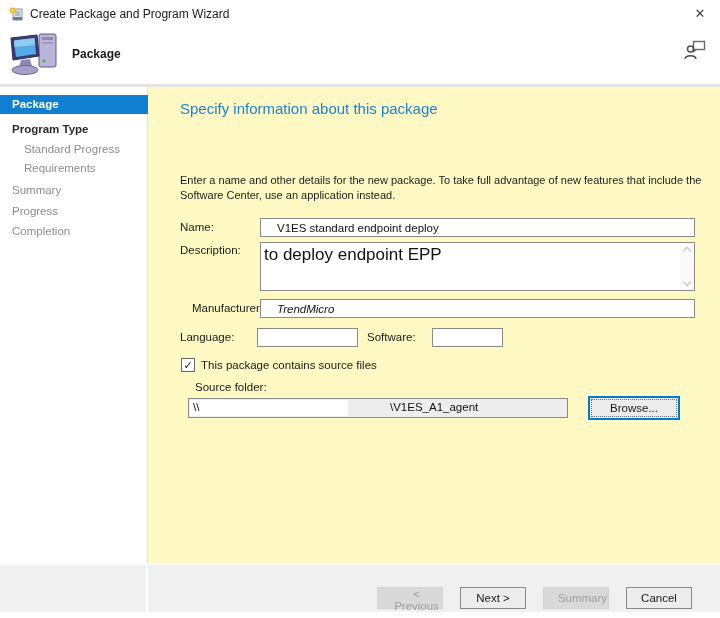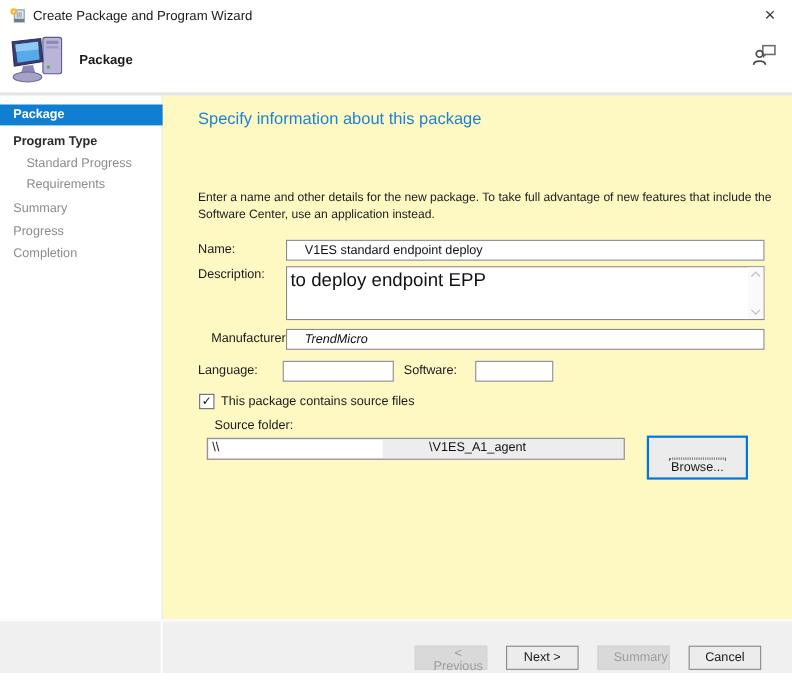--- a/index.html
+++ b/index.html
@@ -45,21 +45,21 @@
 
   .checkbox { position:absolute; left:33px; top:271px; width:14px; height:14px; border:1px solid #6a6a6a; background:#ffffff; text-align:center; line-height:13px; font-size:11px; color:#111111; cursor:pointer; }
   .checkbox-label { position:absolute; left:53px; top:272px; font-size:11.5px; color:#1a1a1a; cursor:pointer; }
 
   .src-label { position:absolute; left:47px; top:294px; font-size:11.5px; color:#1a1a1a; }
   .src-input { position:absolute; left:40px; top:311px; width:380px; height:20px; border:1px solid #8a8a8a; background:#ededed; font-size:11.5px; color:#111111; }
   .src-redaction { position:absolute; left:1px; top:1px; width:158px; height:16px; background:#ffffff; }
   .src-prefix { position:absolute; left:4px; top:2px; }
   .src-suffix { position:absolute; left:162px; top:2px;margin-left:39px; }
 
-  .browse-btn { position:absolute; left:440px; top:309px; width:92px; height:24px; background:#ececec; border:2px solid #0078d7; cursor:pointer; font-family:"Liberation Sans",sans-serif; padding:18px; }
+  .browse-btn { position:absolute; left:440px; top:309px; width:92px; height:24px; background:#ececec; border:2px solid #0078d7; cursor:pointer; font-family:"Liberation Sans",sans-serif; padding:1px; }
   .browse-inner { display:block; width:100%; height:100%; border:1px dotted #6e6e6e; font-size:11.5px; color:#1a1a1a; line-height:16px; text-align:center; }
 
   
   .footer { position:absolute; left:0; top:563px; width:720px; height:49px; background:#f0f0f0; border-top:2px solid #fbfbfb; }
   .footer-vline { position:absolute; left:146px; top:0; width:2px; height:49px; background:#ffffff; }
   .btn-row { position:absolute; right:28px; top:22px; display:flex; gap:17px; }
   .wiz-btn { width:66px; height:22px; font-family:"Liberation Sans",sans-serif; font-size:11.5px; cursor:pointer; }
   .wiz-btn.enabled { background:#ececec; border:1px solid #898989; color:#1a1a1a; }
   .wiz-btn.disabled { background:#d9d9d9; border:1px solid #d3d3d3; color:#9d9d9d; cursor:default;padding-left:13px; }
   .bottom-strip { position:absolute; left:0; top:612px; width:720px; height:6px; background:#ffffff; }

